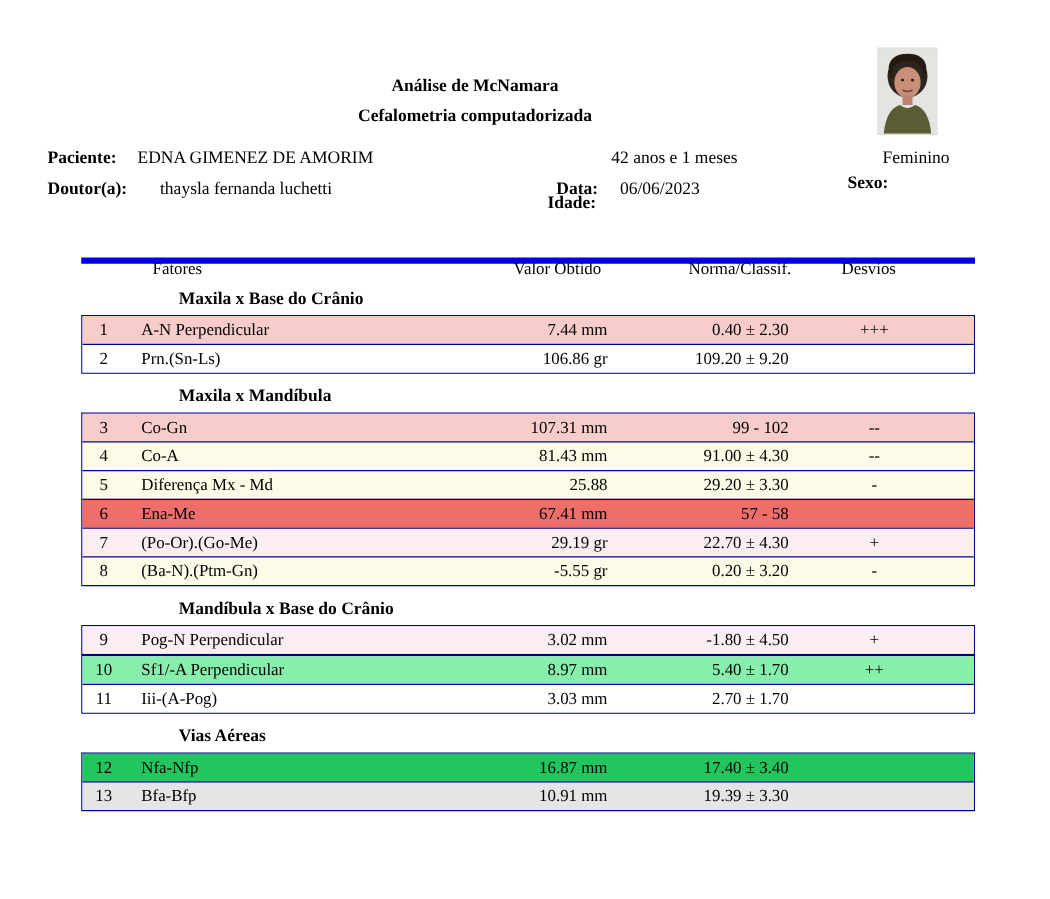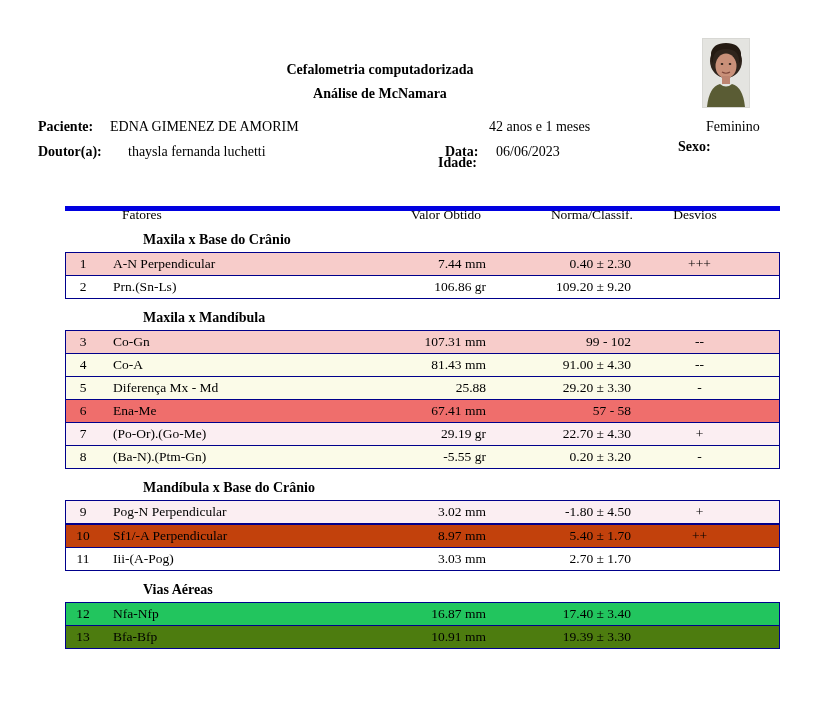--- a/index.html
+++ b/index.html
@@ -33,22 +33,22 @@
   .c-valor{width:85px;text-align:right;padding-right:3px;box-sizing:border-box;}
   .c-norma{width:145px;text-align:right;padding-right:3px;box-sizing:border-box;}
   .c-desv{width:145px;text-align:center;padding-right:14px;box-sizing:border-box;}
 </style>
 </head>
 <body>
 
 <div class="page">
 
   <div class="abs title-wrap">
+    <div class="t">Análise de McNamara</div>
     <div class="t">Cefalometria computadorizada</div>
-    <div class="t">Análise de McNamara</div>
   </div>
 
   <div class="abs photo">
     <svg width="46" height="68" viewBox="0 0 46 68" xmlns="http://www.w3.org/2000/svg">
       <rect x="0" y="0" width="46" height="68" fill="#e4e4e0"></rect>
       <ellipse cx="23" cy="22" rx="16" ry="17" fill="#2f241c"></ellipse>
       <ellipse cx="23" cy="27" rx="10.5" ry="12.5" fill="#c99079"></ellipse>
       <ellipse cx="19" cy="25" rx="1.3" ry="1.1" fill="#2a1d16"></ellipse>
       <ellipse cx="27" cy="25" rx="1.3" ry="1.1" fill="#2a1d16"></ellipse>
       <path d="M19 33 Q23 35.5 27 33" stroke="#7c4438" stroke-width="1.2" fill="none"></path>
@@ -143,21 +143,21 @@
       <div class="block">
         <div class="trow" style="background: rgb(251, 238, 242);">
           <div class="c-num">9</div>
           <div class="c-fator">Pog-N Perpendicular</div>
           <div class="c-valor">3.02 mm</div>
           <div class="c-norma">-1.80 ± 4.50</div>
           <div class="c-desv">+</div>
         </div>
       </div>
       <div class="block">
-        <div class="trow" style="background: #c2410c;">
+        <div class="trow" style="background: #86efac;">
           <div class="c-num">10</div>
           <div class="c-fator">Sf1/-A Perpendicular</div>
           <div class="c-valor">8.97 mm</div>
           <div class="c-norma">5.40 ± 1.70</div>
           <div class="c-desv">++</div>
         </div>
         <div class="trow" style="background: rgb(255, 255, 255);">
           <div class="c-num">11</div>
           <div class="c-fator">Iii-(A-Pog)</div>
           <div class="c-valor">3.03 mm</div>
@@ -167,21 +167,21 @@
       </div>
       <div class="section-title">Vias Aéreas</div>
       <div class="block">
         <div class="trow" style="background: #22c55e;">
           <div class="c-num">12</div>
           <div class="c-fator">Nfa-Nfp</div>
           <div class="c-valor">16.87 mm</div>
           <div class="c-norma">17.40 ± 3.40</div>
           <div class="c-desv"></div>
         </div>
-        <div class="trow" style="background: #4d7c0f;">
+        <div class="trow" style="background: #e5e5e5;">
           <div class="c-num">13</div>
           <div class="c-fator">Bfa-Bfp</div>
           <div class="c-valor">10.91 mm</div>
           <div class="c-norma">19.39 ± 3.30</div>
           <div class="c-desv"></div>
         </div>
       </div>
     </div>
 
 </div>

